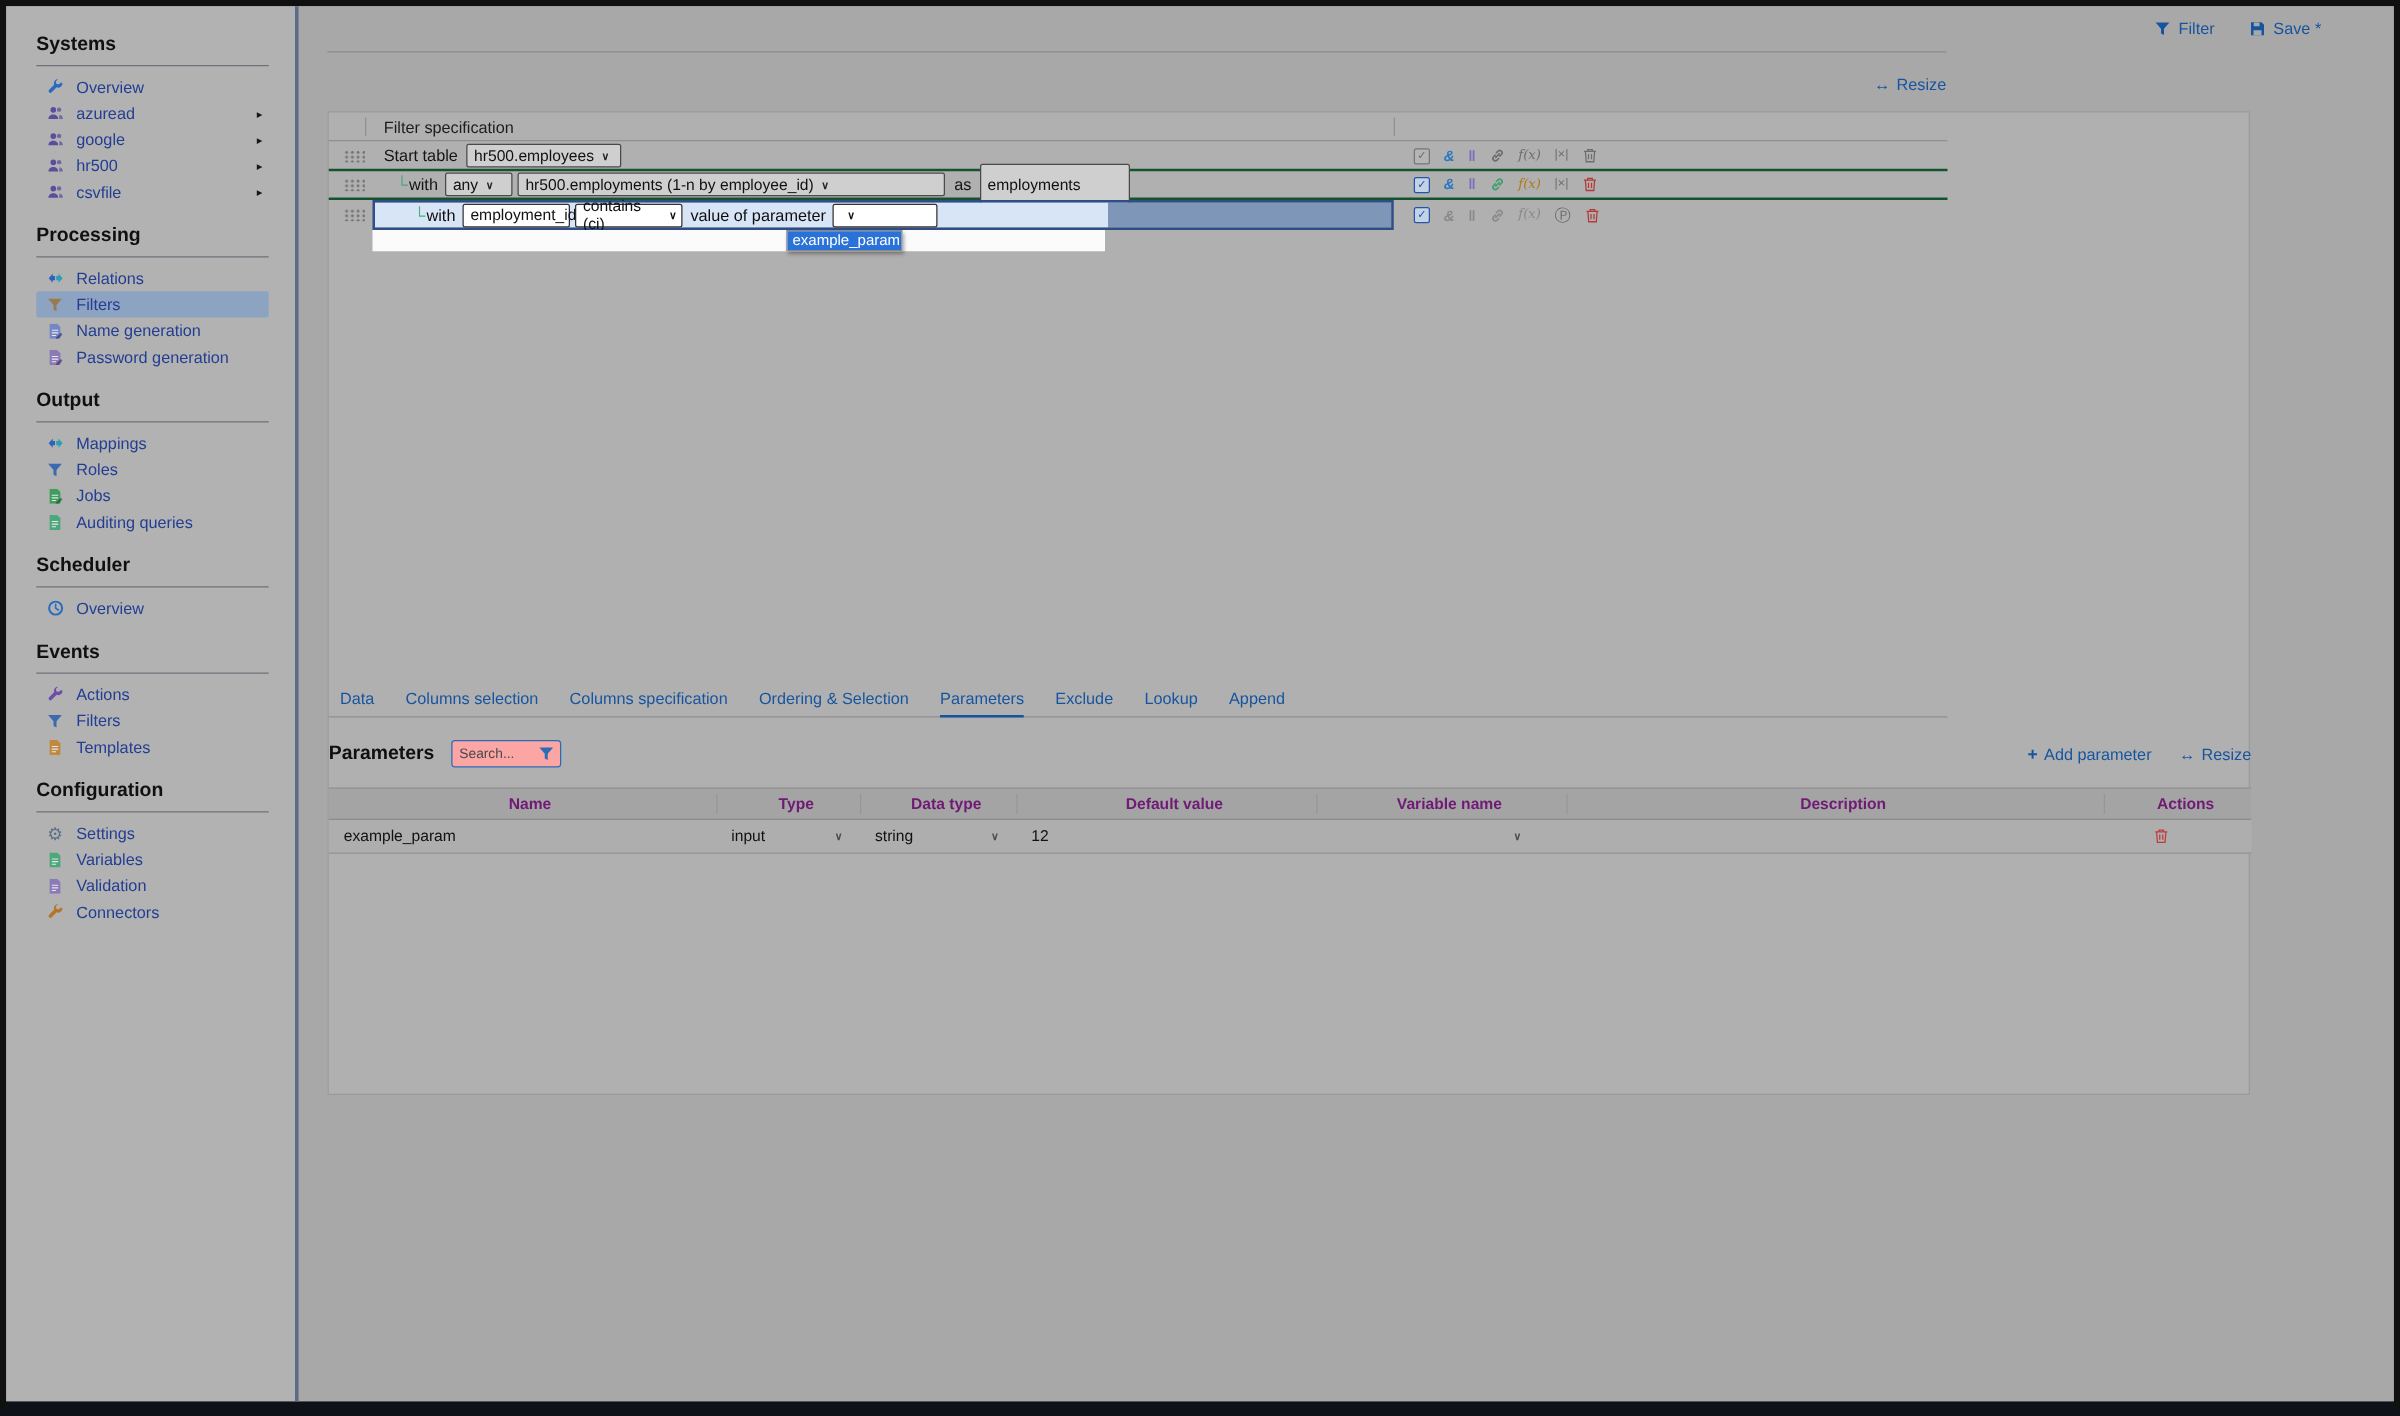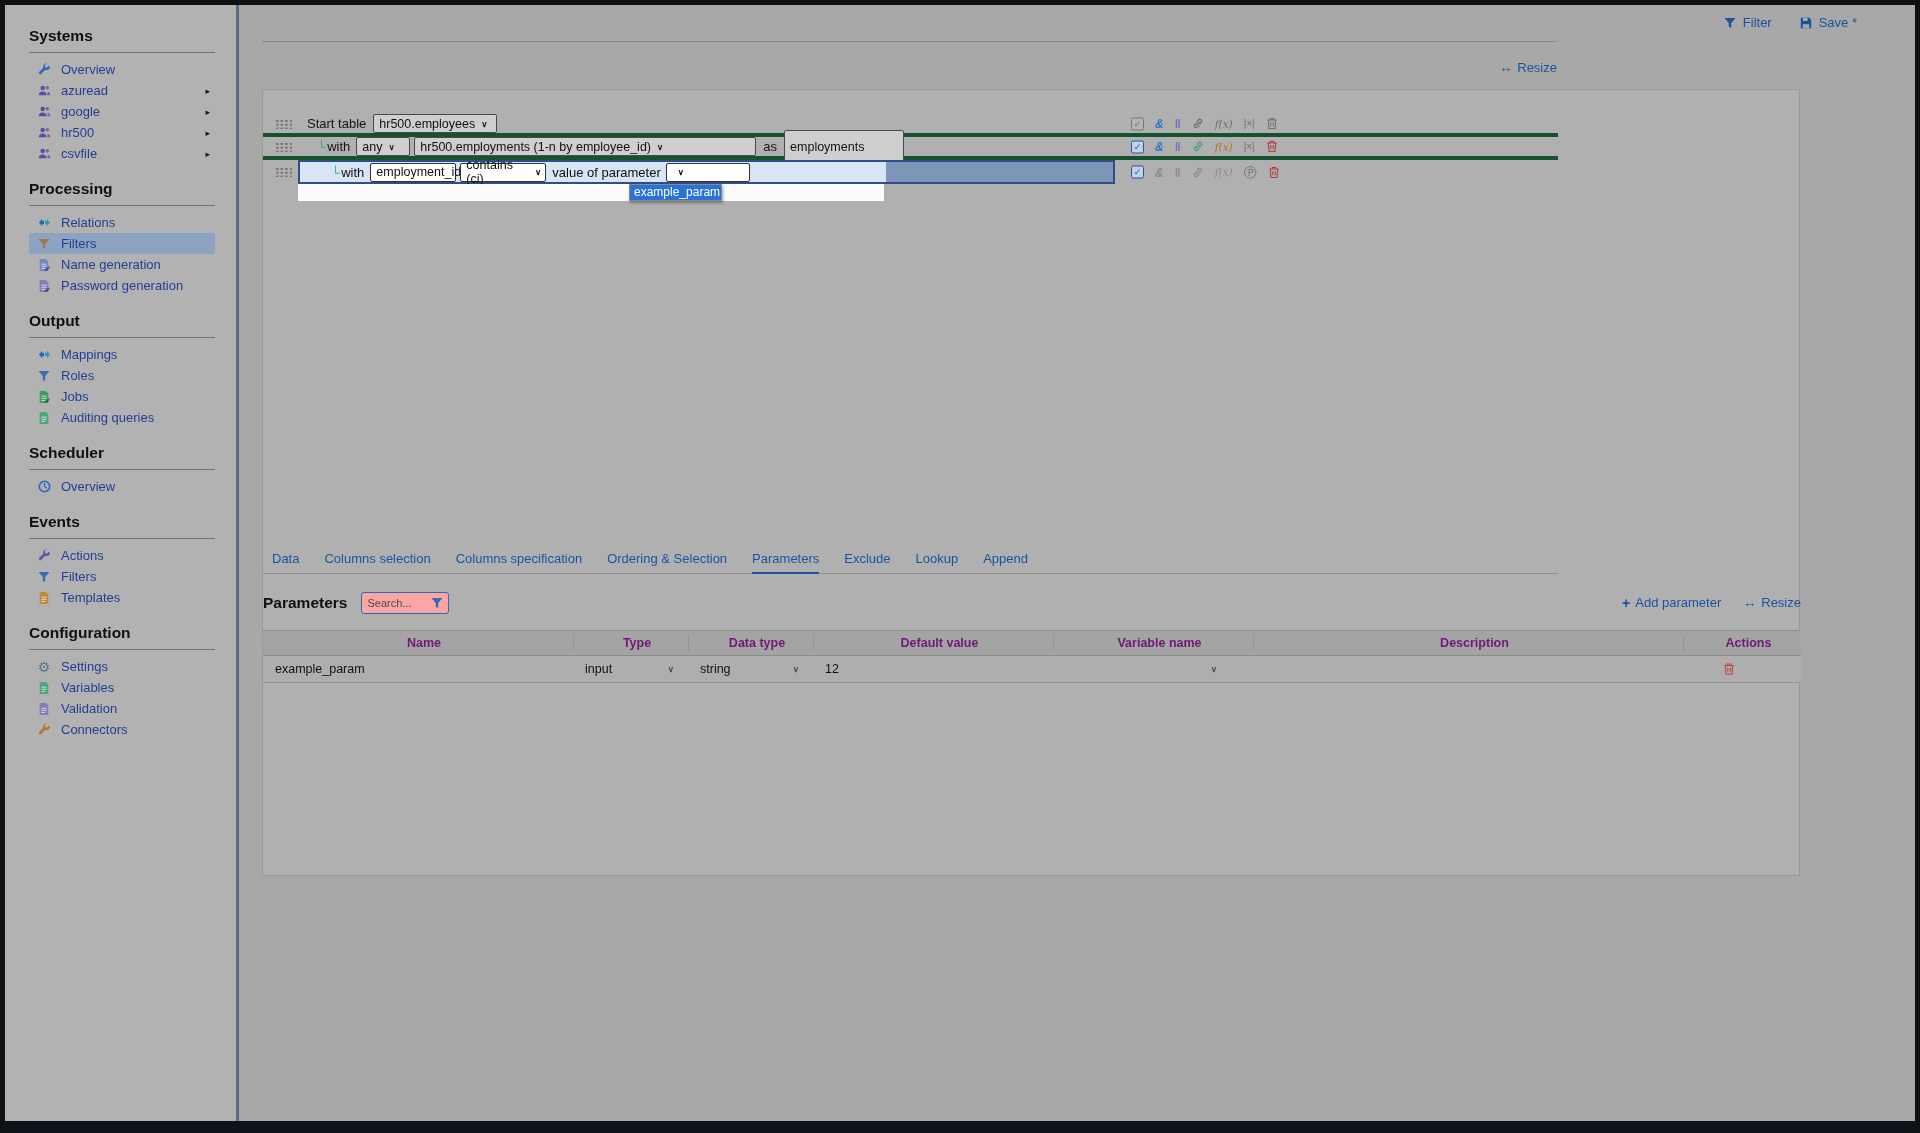--- a/index.html
+++ b/index.html
@@ -20,31 +20,31 @@
 
   
   .c-blue { color:#2a6bc0; } .c-purple { color:#5b4d9e; } .c-tan { color:#9b7b4c; }
   .c-bluedoc { color:#7486c6; } .c-purpledoc { color:#8a7ab8; } .c-greendoc { color:#3f9e5e; }
   .c-green { color:#4aa87c; } .c-funblue { color:#3a6ab0; } .c-orange { color:#c08a3e; }
   .c-gear { color:#5d7186; } .c-pwrench { color:#6b4fa8; } .c-owrench { color:#b5742a; }
 
   
   .main { flex:1; position:relative; background:#a8a8a8; }
   .toplinks { position:absolute; top:10px; right:58px; display:flex; gap:26px; }
-  .bluelink { display:flex; align-items:flex-start; gap:5px; font-size:13px; color:#17549f; cursor:pointer; }
+  .bluelink { display:flex; align-items:center; gap:5px; font-size:13px; color:#17549f; cursor:pointer; }
   .hr1 { position:absolute; top:36px; left:23px; width:1295px; border-top:1px solid #878b92; }
   .resizebar { position:absolute; top:55px; left:23px; width:1295px; display:flex; justify-content:flex-end; }
 
   .card { position:absolute; top:84px; left:23px; width:1538px; height:787px; background:#b0b0b0; border:1px solid #9a9a9a; }
 
   .spec-header { position:absolute; top:0; left:0; width:1295px; height:23px; border-bottom:1px solid #8f8f8f; }
   .spec-header .lbl { position:absolute; left:44px; top:4px; font-size:13px; color:#1d1d1d; }
   .tick { position:absolute; top:4px; width:1px; height:15px; background:#8f8f8f; }
 
-  .srow { position:absolute; left:0; width:1295px; height:23px; border-bottom:4px solid #14532d; display:flex; align-items:center; font-size:13px; color:#141414; }
+  .srow { position:absolute; left:0; width:1295px; height:23px; border-bottom:2px solid #14532d; display:flex; align-items:center; font-size:13px; color:#141414; }
   .drag { width:17px; height:10px; background-image:radial-gradient(circle,#777 1.1px, transparent 1.3px); background-size:4.6px 3.8px; flex:none; }
   .sel { display:inline-flex; align-items:center; background:#cfcfcf; border:1px solid #4a4a4a; border-radius:2px; height:19px; padding:0 4px 0 5px; font-size:12.5px; color:#111; cursor:pointer; }
   .sel .chev { font-size:8.5px; font-weight:700; color:#222; margin-left:6px; }
   .branch { color:#4aa87c; font-weight:700; margin-right:1px; }
   .txtin { background:#cfcfcf; border:1px solid #4a4a4a; border-radius:2px; height:34px; padding:0 5px; font-size:12.5px; color:#111; font-family:"Liberation Sans",sans-serif; }
 
   .rowicons { position:absolute; left:868px; top:50%; transform:translateY(-50%); display:flex; gap:11px; align-items:center; }
   .cb { width:13px; height:13px; border-radius:2px; display:flex; align-items:center; justify-content:center; font-size:9px; line-height:1; cursor:pointer; }
   .cb.gray { border:1px solid #767676; color:#6b6b6b; background:#b5b5b5; }
   .cb.blue { border:1px solid #2456a8; color:#2456a8; background:#c4d2e6; }
@@ -355,20 +355,25 @@
 
     <div class="resizebar">
       <span class="bluelink">
         <span class="arr">↔</span>
         <span>Resize</span>
       </span>
     </div>
 
     <div class="card">
 
+      <div class="spec-header">
+        <span class="tick" style="left:29px"></span>
+        <span class="lbl">Filter specification</span>
+        <span class="tick" style="left:852px"></span>
+      </div>
 
       <div class="srow" style="top:24px">
         <span class="drag" style="margin-left:12px"></span>
         <span style="margin-left:15px">Start table</span>
         <span class="sel" style="margin-left:7px;width:124px">
           <span>hr500.employees</span>
           <span class="chev">∨</span>
         </span>
         <span class="rowicons">
           <span class="cb gray">✓</span>

